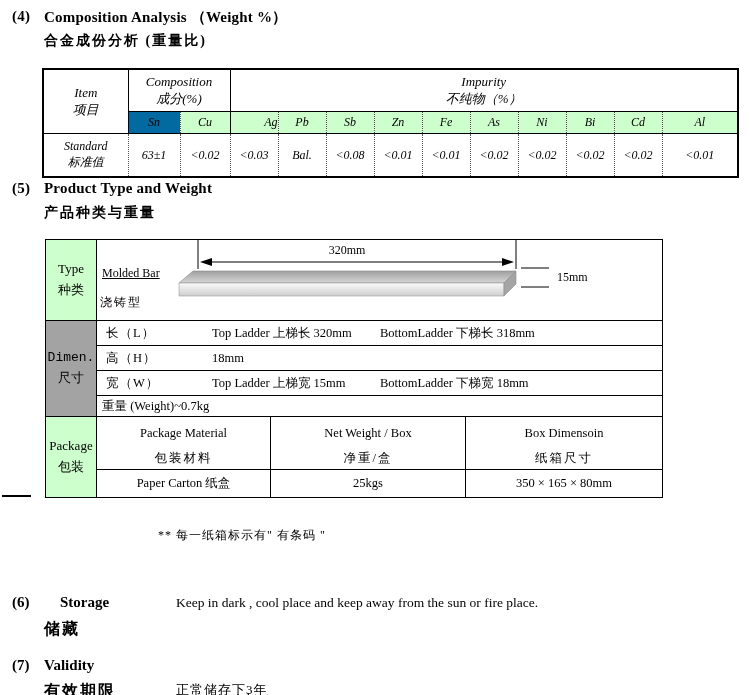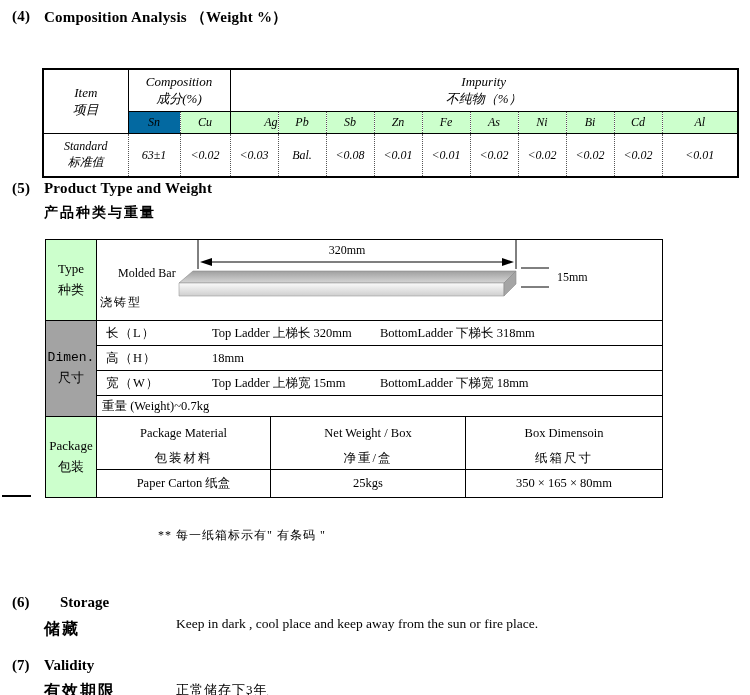--- a/index.html
+++ b/index.html
@@ -56,20 +56,21 @@
   .lab-en { font-size:15px; font-weight:bold; }
   .lab-zh { font-size:16px; font-weight:bold; letter-spacing:2px; }
 </style>
 </head>
 <body>
 
 <div class="page">
 
   <div class="abs h-en" style="left:12px; top:8px;">(4)</div>
   <div class="abs h-en" style="left:44px; top:8px;">Composition Analysis （Weight %）</div>
+  <div class="abs h-zh" style="left:44px; top:32px;">合金成份分析 (重量比)</div>
 
   <table class="comp-table">
     <colgroup>
       <col style="width:85px">
         <col style="width:52px">
         <col style="width:50px">
       <col style="width:48px">
         <col style="width:48px">
         <col style="width:48px">
       <col style="width:48px">
@@ -141,21 +142,21 @@
         <col style="width:195px">
         <col style="width:197px">
     </colgroup>
     <tbody>
         <tr>
       <td class="green side" style="background: rgb(204, 255, 204);">
         <div>Type</div>
         <div>种类</div>
       </td>
       <td colspan="3" class="type-cell">
-        <span class="draw-label" style="left:21px; top:26px;">Molded Bar</span>
+        <span class="draw-label" style="left:5px; top:26px;text-decoration:underline;">Molded Bar</span>
         <span class="draw-label" style="left:3px; top:54px; letter-spacing:2px;">浇铸型</span>
         <svg width="564" height="76" viewBox="0 0 564 76">
           <defs>
             <linearGradient id="gTop" x1="0" y1="0" x2="0" y2="1">
               <stop offset="0" stop-color="#9f9f9f"></stop>
                   <stop offset="1" stop-color="#d6d6d6"></stop>
             </linearGradient>
             <linearGradient id="gFront" x1="0" y1="0" x2="0" y2="1">
               <stop offset="0" stop-color="#fafafa"></stop>
                   <stop offset="1" stop-color="#cfcfcf"></stop>
@@ -224,21 +225,21 @@
   </tbody>
     </table>
 
   <div class="stray-line"></div>
 
   <div class="abs note-text" style="left:158px; top:527px;">** 每一纸箱标示有" 有条码 "</div>
 
   <div class="abs lab-en" style="left:12px; top:594px;">(6)</div>
   <div class="abs lab-en" style="left:44px; top:594px;margin-left:16px;">Storage</div>
   <div class="abs lab-zh" style="left:44px; top:619px;">储藏</div>
-  <div class="abs body-en" style="left:176px; top:616px;">Keep in dark , cool place and keep away from the sun or fire place.</div>
+  <div class="abs body-en" style="left:176px; top:595px;">Keep in dark , cool place and keep away from the sun or fire place.</div>
 
   <div class="abs lab-en" style="left:12px; top:657px;">(7)</div>
   <div class="abs lab-en" style="left:44px; top:657px;">Validity</div>
   <div class="abs lab-zh" style="left:44px; top:681px;">有效期限</div>
   <div class="abs body-en" style="left:176px; top:690px;">3 years in right storage.</div>
   <div class="abs body-zh" style="left:176px; top:681px;">正常储存下3年</div>
 
 </div>
 
 </body></html>

